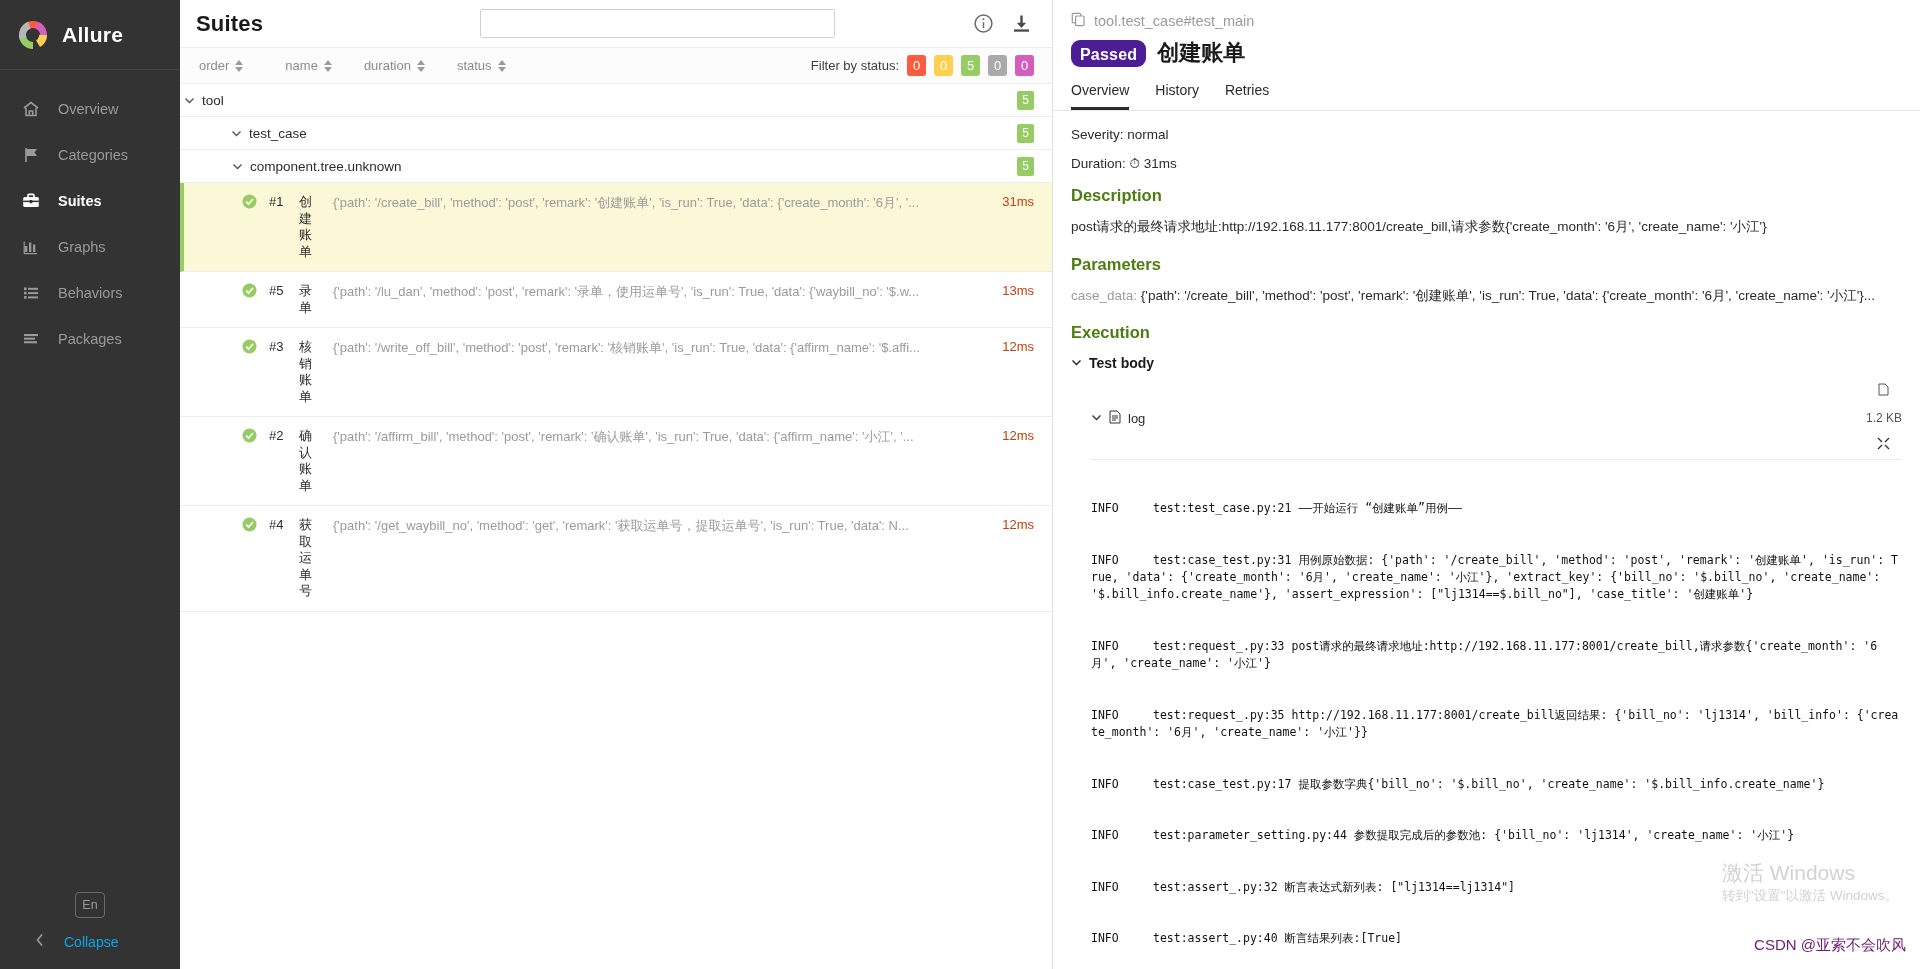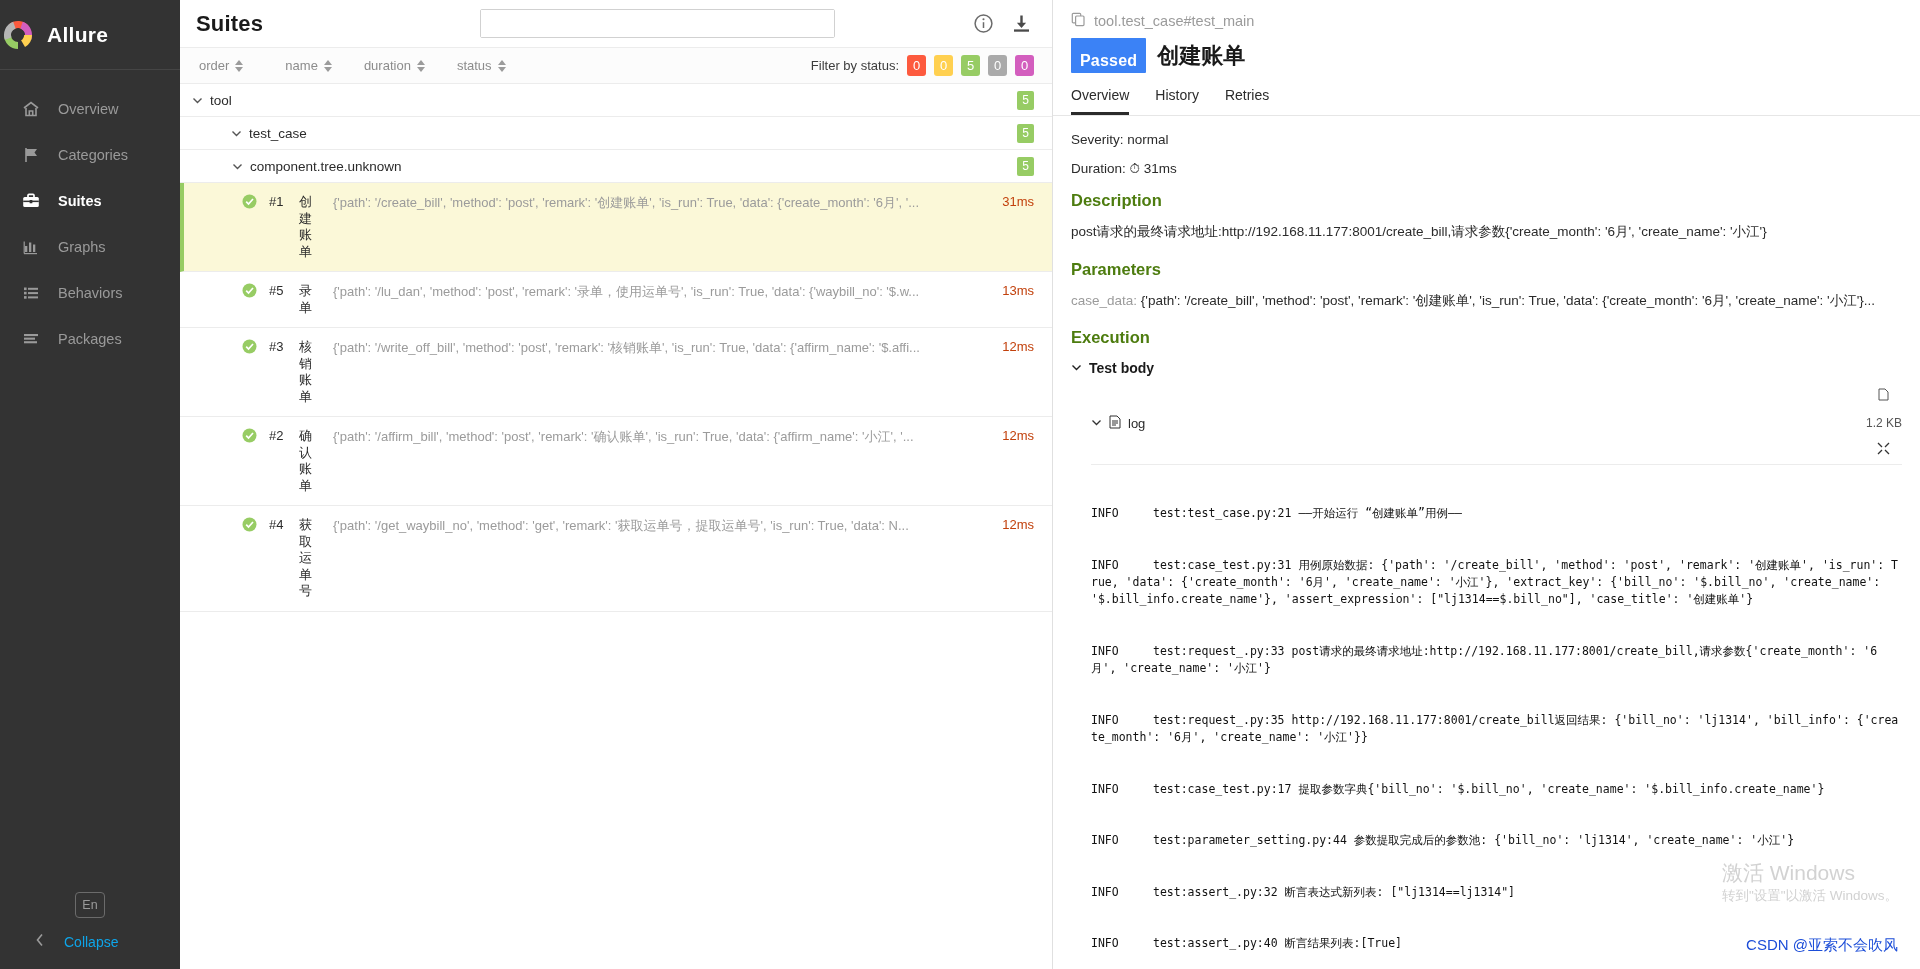--- a/index.html
+++ b/index.html
@@ -11,21 +11,21 @@
   #app { display: flex; width: 1920px; height: 969px; }
 
   
   #sidebar {
     width: 180px; height: 969px; background: #333333;
     display: flex; flex-direction: column; flex: 0 0 180px;
     position: relative;
   }
   .brand {
     height: 70px; display: flex; align-items: center;
-    padding-left: 1px; gap: 12px;
+    padding-left: 16px; gap: 12px;
     border-bottom: 1px solid #454545;
   }
   .brand-logo { width: 34px; height: 34px; position: relative; }
   .brand-name { color: #fff; font-size: 21px; font-weight: bold; letter-spacing: .3px; }
   .nav { margin-top: 16px; }
   .nav-item {
     display: flex; align-items: center; gap: 16px;
     height: 46px; padding-left: 20px; cursor: pointer;
     color: #9a9a9a; font-size: 14.5px;
   }
@@ -87,21 +87,21 @@
     padding: 0 5px; cursor: pointer;
   }
 
   
   .tree { flex: 1; overflow: hidden; }
   .tree-node {
     display: flex; align-items: center; height: 33px;
     border-bottom: 1px solid #ececec; font-size: 13.5px; color: #2b2b2b;
     cursor: pointer; padding-right: 18px;
   }
-  .tree-node.lvl1 { padding-left: 12px; }
+  .tree-node.lvl1 { padding-left: 4px; }
   .tree-node.lvl2 { padding-left: 51px; border-left: none;}
   .tree-node.lvl3 { padding-left: 52px; }
   .chev { margin-right: 7px; color:#555; display:flex; align-items:center;}
   .node-badge {
     margin-left: auto; min-width: 16px; height: 19px; border-radius: 2px;
     background: #97cc64; color: #fff; font-size: 12px;
     display:flex; align-items:center; justify-content:center; padding: 0 5px;
   }
 
   .case-row {
@@ -127,22 +127,22 @@
   #detail {
     flex: 1; height: 969px; background: #fff; position: relative;
     display: flex; flex-direction: column; overflow: hidden;
   }
   .d-crumb {
     display: flex; align-items: center; gap: 8px;
     padding: 12px 16px 2px 18px; color: #9b9b9b; font-size: 14.5px;
   }
   .d-title-row { display: flex; align-items: center; gap: 11px; padding: 6px 18px 0 18px; }
   .passed-badge {
-    background: #3b82f6; color: #fff; font-weight: bold; font-size: 16px;
-    padding: 14px 9px 3px 9px; border-radius: 1px; letter-spacing: .2px;
+    background: #4c1d95; color: #fff; font-weight: bold; font-size: 16px;
+    padding: 6px 9px 3px 9px; border-radius: 9px; letter-spacing: .2px;
   }
   .d-title { font-size: 22px; font-weight: bold; color: #1a1a1a; }
   .d-tabs { display: flex; gap: 26px; padding: 14px 18px 0 18px; border-bottom: 1px solid #e6e6e6; }
   .d-tab { font-size: 14px; color: #2b2b2b; padding-bottom: 9px; cursor: pointer; border-bottom: 3px solid transparent; }
   .d-tab.active { border-bottom-color: #2b2b2b; }
   .d-body { padding: 16px 18px 0 18px; overflow: hidden; flex:1; }
   .meta-line { font-size: 13.5px; color: #2b2b2b; margin-bottom: 14px; }
   .sec-h { font-size: 16.5px; font-weight: bold; color: #4d7c0f; margin: 4px 0 13px 0; }
   .desc-line { font-size: 13.5px; color: #2b2b2b; margin-bottom: 19px; }
   .param-line { font-size: 13.5px; color: #2b2b2b; margin-bottom: 18px; white-space: nowrap; overflow:hidden; text-overflow: ellipsis;}
@@ -163,22 +163,22 @@
   .log-lvl { display:inline-block; width: 62px; }
 
   
   .wm-win {
     position: absolute; right: 22px; bottom: 63px; text-align: left;
     color: #d2d2d2; pointer-events: none;
   }
   .wm-win .w1 { font-size: 21px; line-height: 27px; }
   .wm-win .w2 { font-size: 13.5px; line-height: 20px; }
   .wm-csdn {
-    position: absolute; right: 22px; bottom: 14px;
-    color: #1d4ed8; font-size: 15px; pointer-events: none;
+    position: absolute; right: 14px; bottom: 14px;
+    color: #701a75; font-size: 15px; pointer-events: none;
   }
 </style>
 </head>
 <body>
 
 <div id="app">
 
   <div id="sidebar">
     <div class="brand">
       <span class="brand-logo">

